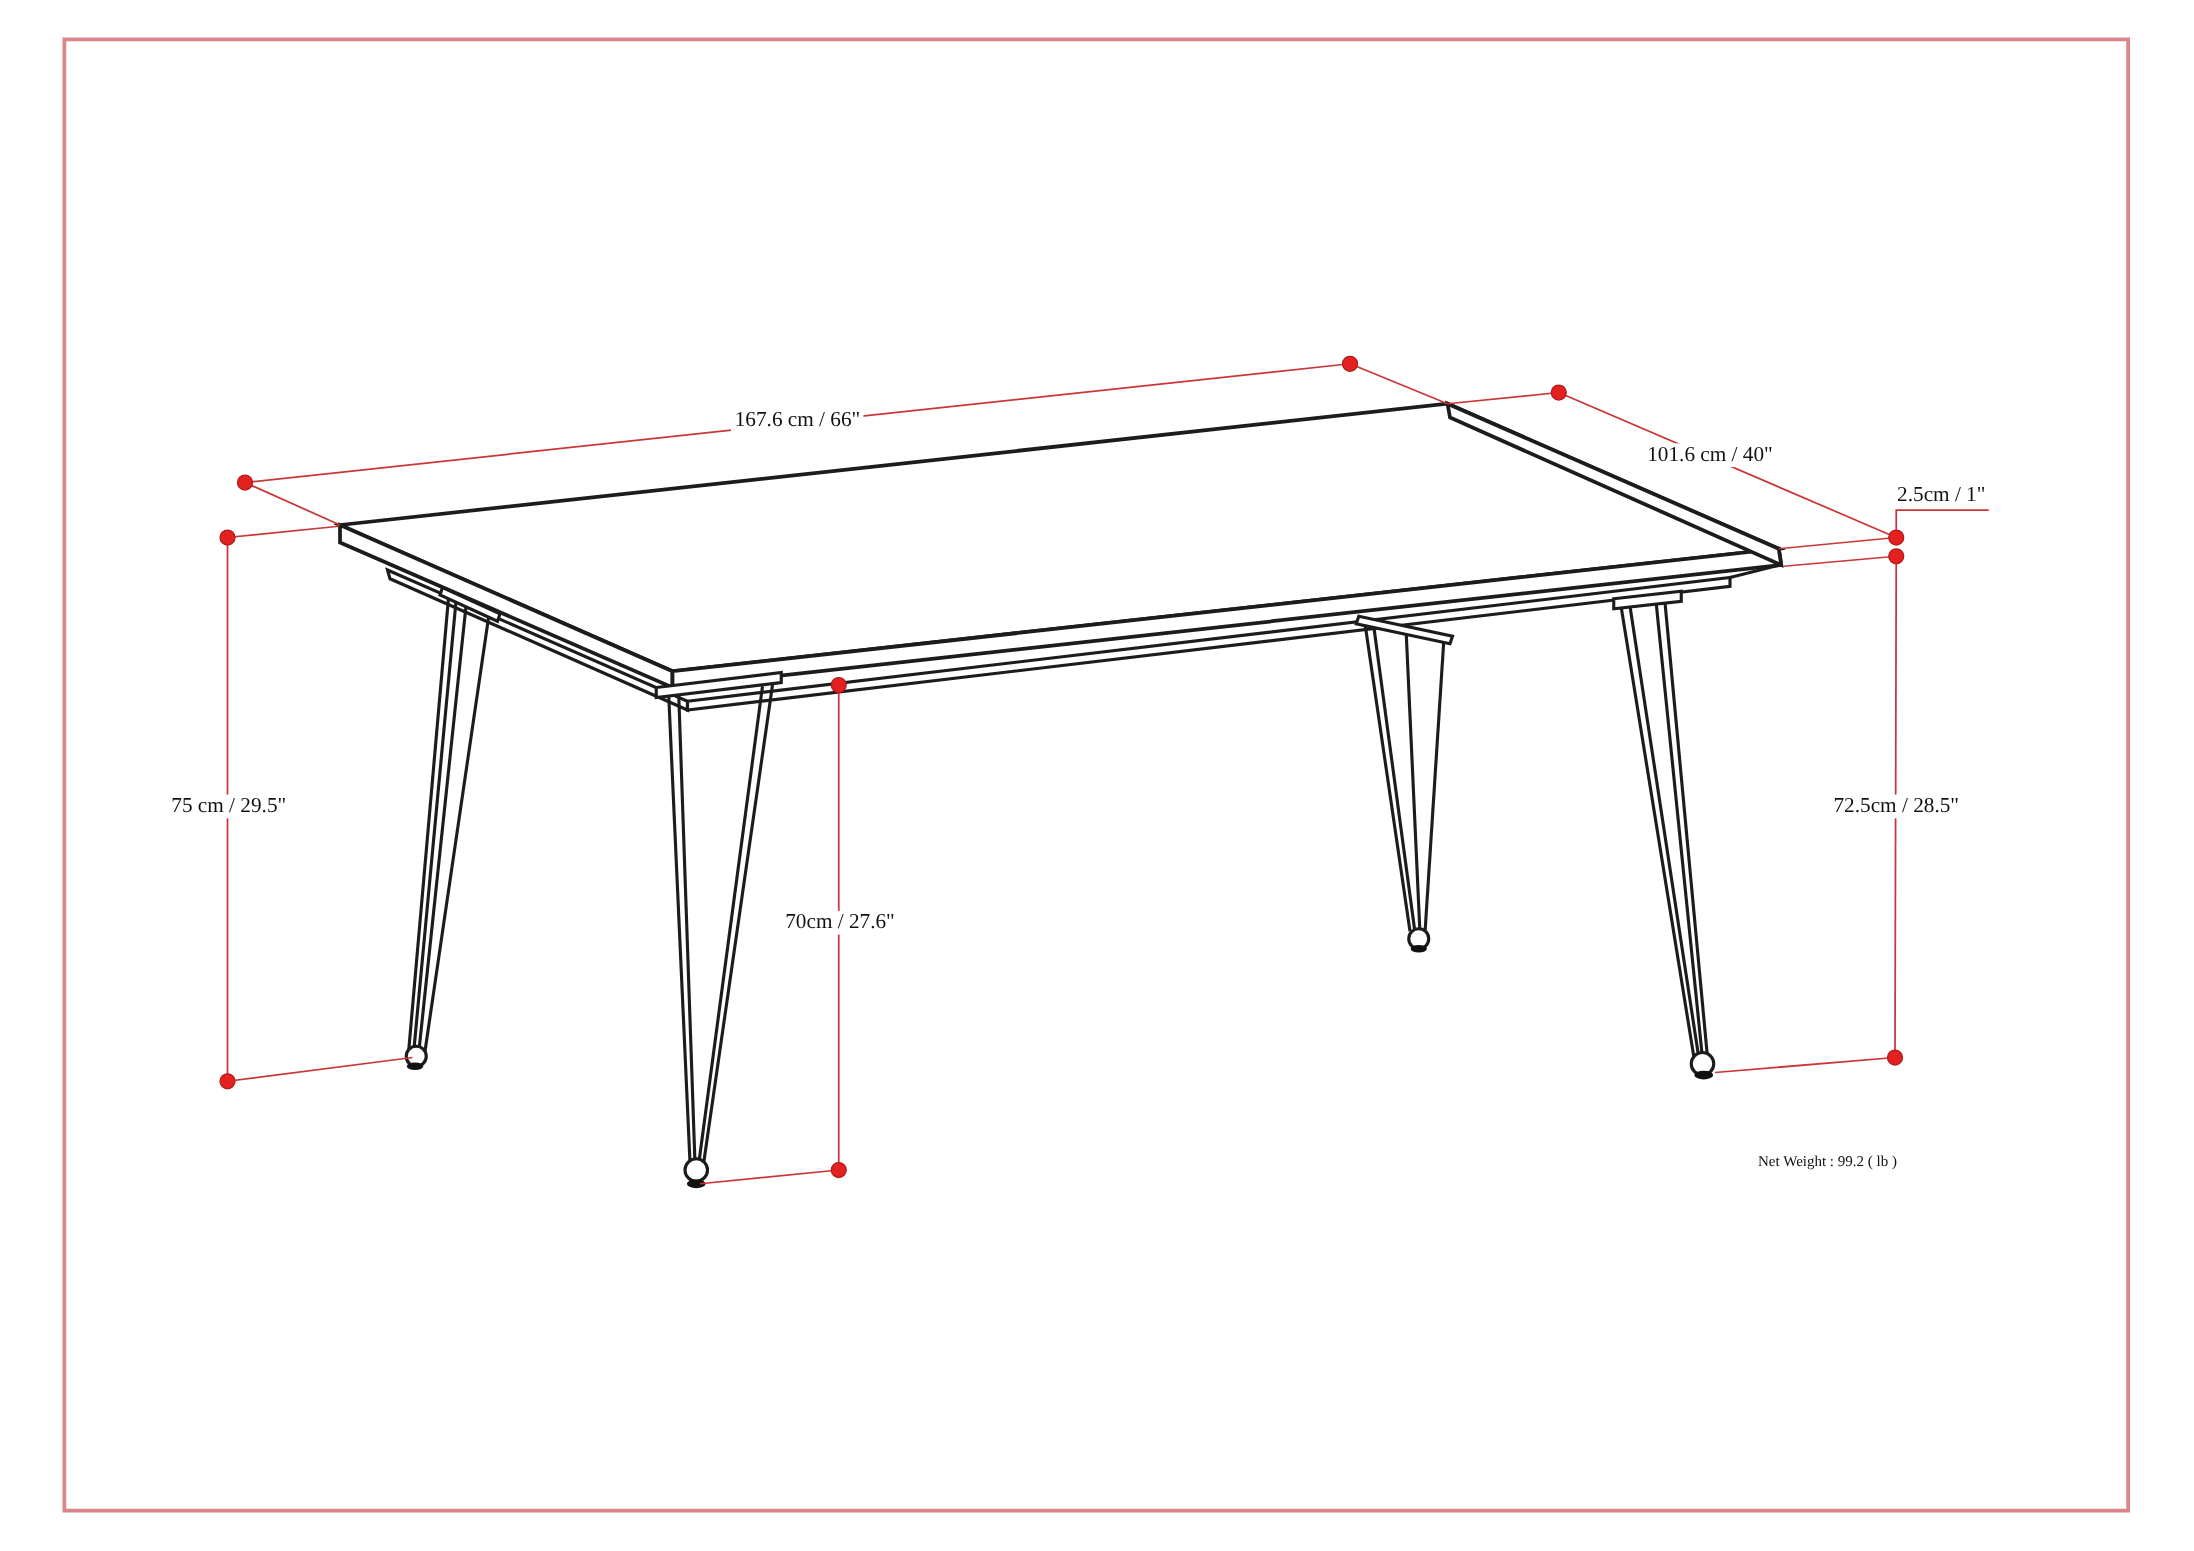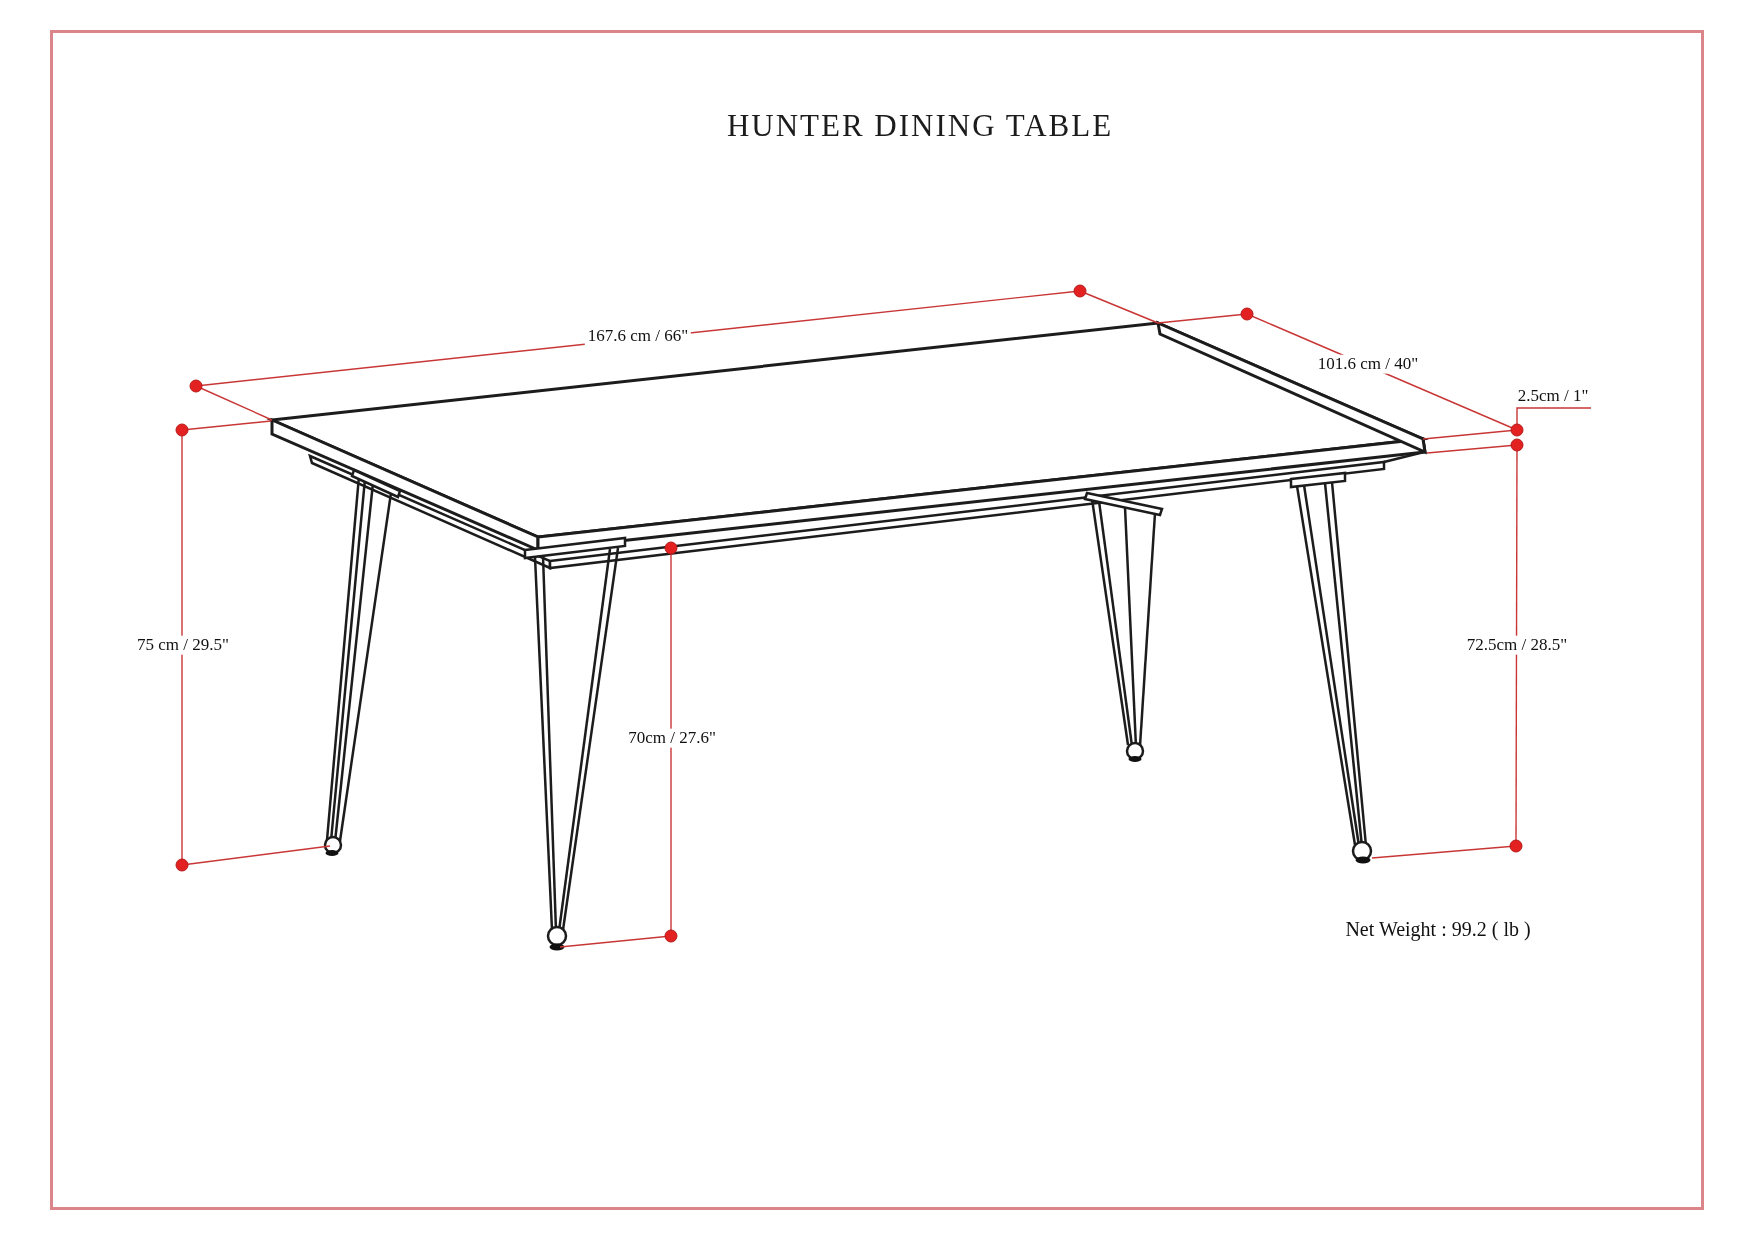--- a/index.html
+++ b/index.html
@@ -35,39 +35,39 @@
     font-size:17px;
     color:#111111;
     background:#ffffff;
     padding:0 3px;
     white-space:nowrap;
     line-height:1.1;
   }
   .net-weight{
     position:absolute;
     transform:translate(-50%,-50%);
-    font-size:20px;
+    font-size:12px;
     color:#111111;
     white-space:nowrap;
+    margin-left:24px;
   }
   .blk{stroke:#1c1c1c;fill:#ffffff;}
   .w3{stroke-width:3px;}
   .w25{stroke-width:2.5px;}
   .redline{stroke:#c93636;stroke-width:1.4px;fill:none;}
   .reddot{fill:#e32121;stroke:#b51b1b;stroke-width:1px;}
   .pad{fill:#111111;stroke:none;}
 </style>
 </head>
 <body>
 
 <div class="page">
 
   <div class="border-frame"></div>
 
-  <h1 class="title">HUNTER DINING TABLE</h1>
 
   <svg class="diagram-svg" width="1755" height="1241" viewBox="0 0 1755 1241">
 
     <g>
       <polygon class="blk w3" points="272,420 1158,323 1423,439 538,537"></polygon>
       <polygon class="blk w3" points="272,420 272,434 538,550 538,537"></polygon>
       <polygon class="blk w3" points="538,537 538,550 1425,452 1423,439"></polygon>
       <polygon class="blk w3" points="1158,323 1160,334 1425,452 1423,439"></polygon>
     </g>
 

